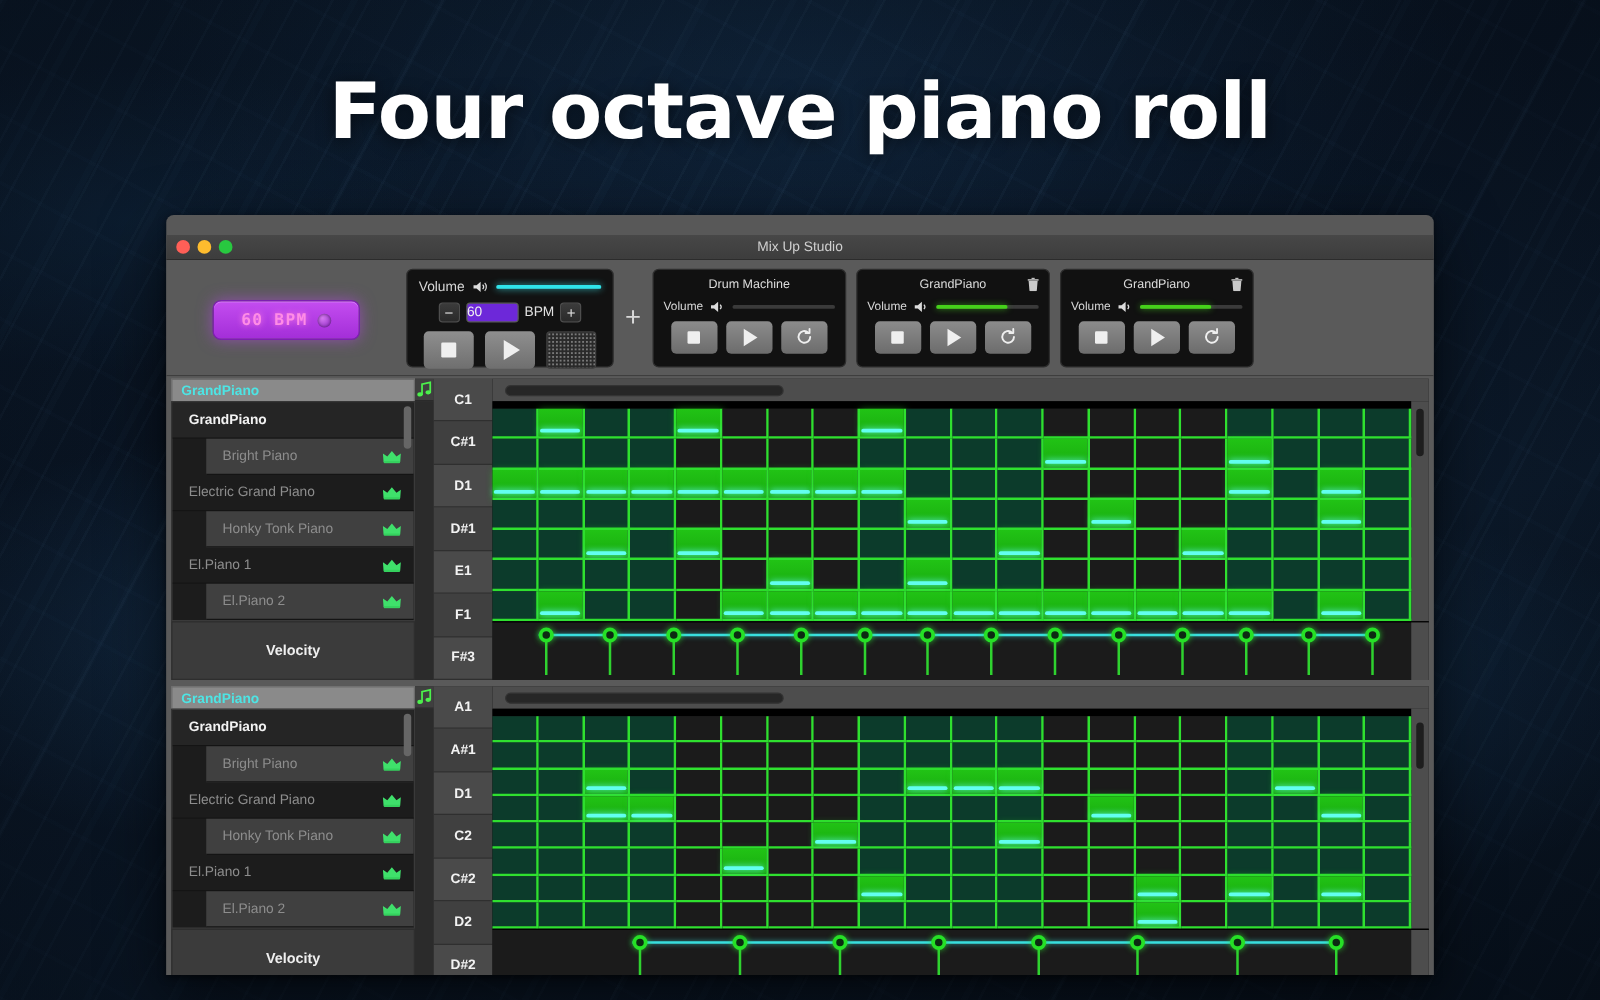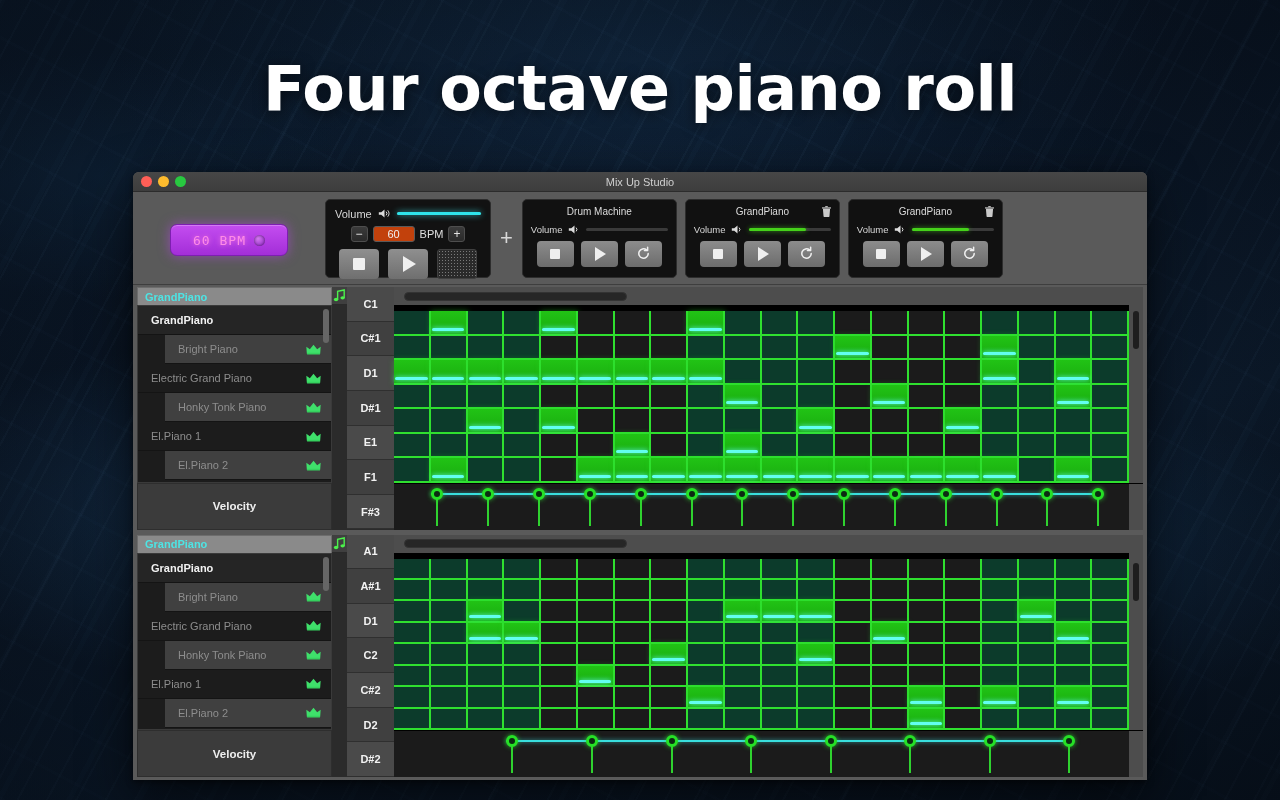--- a/index.html
+++ b/index.html
@@ -56,20 +56,21 @@
     box-shadow: 0 16px 50px rgba(0,0,0,0.62), 0 2px 6px rgba(0,0,0,0.5);
     overflow: hidden;
     display: flex; flex-direction: column;
   }
   .titlebar {
     height: 20px; flex: none;
     background: linear-gradient(#474747, #3d3d3d);
     border-bottom: 1px solid #2c2c2c;
     display: flex; align-items: center;
     position: relative;
+    margin-top: 16px;
   }
   .lights { display: flex; gap: 6px; margin-left: 8px; }
   .light { width: 11px; height: 11px; border-radius: 50%; }
   .l-red { background: #ff5f57; }
   .l-yellow { background: #febc2e; }
   .l-green { background: #28c840; }
   .win-title {
     position: absolute; left: 0; width: 100%;
     text-align: center; font-size: 11px; color: #cfcfcf;
   }
@@ -102,21 +103,21 @@
   .bpm-btn {
     width: 118px; height: 32px; margin-top: 4px;
     background: linear-gradient(#c44df0, #a32ed8);
     border: 1px solid #7d1fb0;
     border-radius: 7px;
     display: flex; align-items: center; justify-content: center; gap: 8px;
     box-shadow: 0 0 12px rgba(190,70,240,0.55), inset 0 1px 0 rgba(255,255,255,0.25);
   }
   .bpm-btn-text {
     font-family: "DejaVu Sans Mono", monospace;
-    font-size: 13px; font-weight: normal; letter-spacing: 1px;
+    font-size: 13px; font-weight: bold; letter-spacing: 1px;
     color: #ff8ce6; text-shadow: 0 0 5px rgba(255,130,230,0.9);
   }
   .bpm-knob {
     width: 11px; height: 11px; border-radius: 50%;
     background: radial-gradient(circle at 35% 30%, #d77bf2, #8c22c4);
     box-shadow: inset 0 0 3px rgba(0,0,0,0.5);
   }
 
   .tb-master {
     width: 166px; height: 79px;
@@ -137,22 +138,22 @@
 
   .bpm-row { display: flex; align-items: center; justify-content: center; gap: 5px; margin-top: 6px; }
   .sq-btn {
     width: 17px; height: 16px; border-radius: 3px;
     background: linear-gradient(#3b3b3b,#2a2a2a);
     border: 1px solid #4e4e4e;
     color: #e2e2e2; font-size: 12px; line-height: 14px; text-align: center;
   }
   .bpm-field {
     width: 42px; height: 16px; border-radius: 3px;
-    background: #c2410c; border: 1px solid #5a5a5a;
-    color: #f0f0f0; font-size: 11px; text-align: center; line-height: 14px;
+    background: #6d28d9; border: 1px solid #5a5a5a;
+    color: #f0f0f0; font-size: 11px; text-align: left; line-height: 14px;
   }
   .bpm-unit { font-size: 11px; color: #e0e0e0; }
 
   .transport { display: flex; gap: 9px; margin-top: 7px; justify-content: center; }
   .tr-btn {
     width: 40px; height: 30px; border-radius: 4px;
     background: linear-gradient(#8f8f8f,#6f6f6f);
     display: flex; align-items: center; justify-content: center;
   }
   .tr-stop { width: 12px; height: 12px; background: #efefef; border-radius: 1px; }

